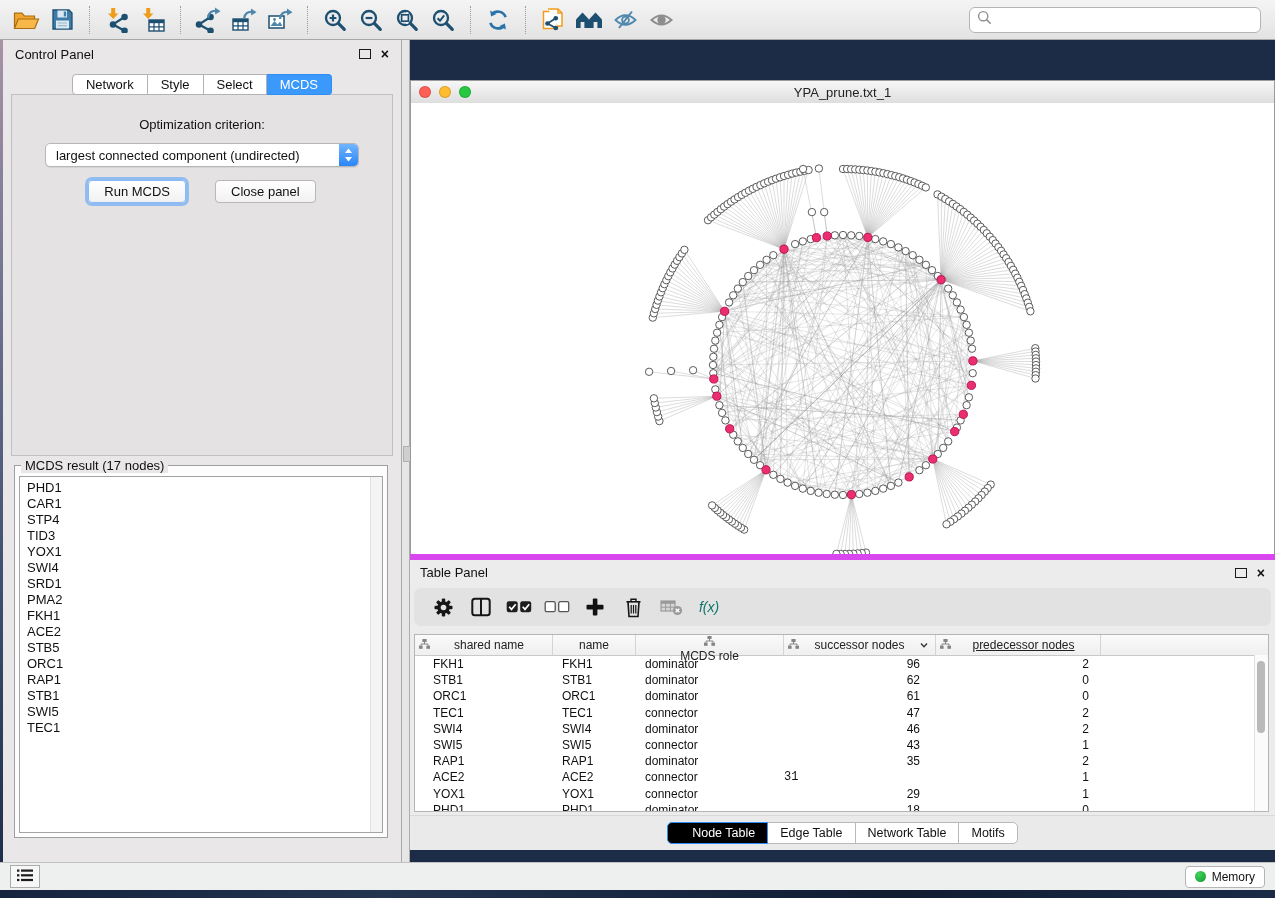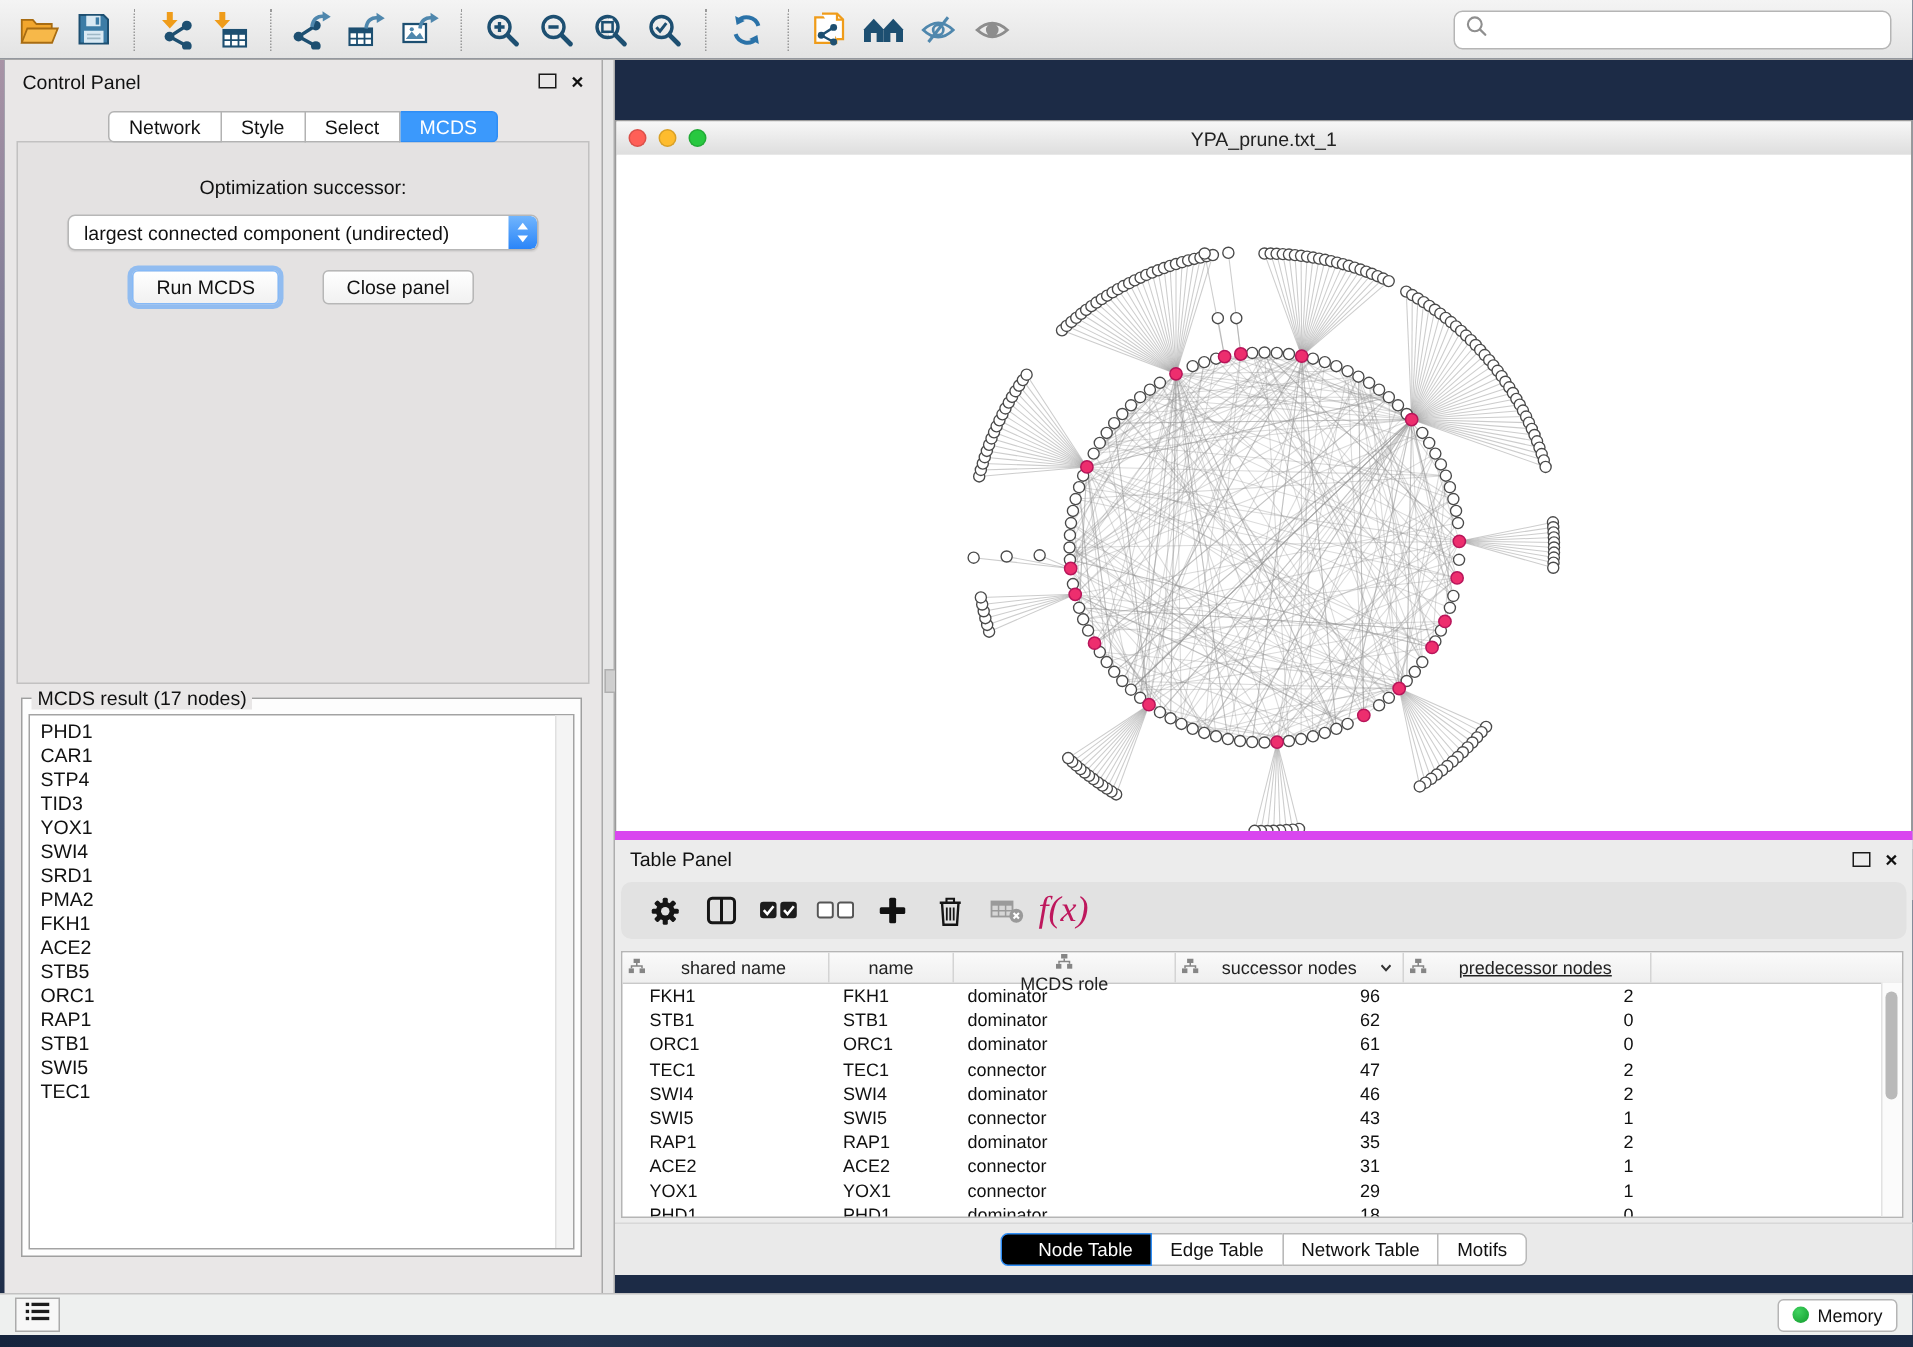--- a/index.html
+++ b/index.html
@@ -70,21 +70,21 @@
   .nw-title{position:absolute;left:0;right:0;text-align:center;font-size:13px;color:#222;}
   .nw-canvas{position:absolute;left:0;top:22px;right:0;bottom:0;background:#fff;}
 
   
   .table-panel{position:absolute;left:410px;top:554px;width:865px;height:296px;box-sizing:border-box;
     background:#ececec;border-top:6px solid #d946ef;}
   .tp-header{height:25px;display:flex;align-items:center;padding:0 10px;font-size:13px;color:#111;}
   .tp-toolbar{margin:3px 4px 0 4px;height:38px;background:#e2e2e2;border-radius:7px;
     display:flex;align-items:center;padding:0 10px;}
   .tp-tool{width:38px;height:32px;display:flex;align-items:center;justify-content:center;}
-  .fx{font-family:Liberation Serif, serif;font-style:italic;font-size:24px;color:#be185d;}
+  .fx{font-family:Liberation Sans, sans-serif;font-style:italic;font-size:14px;color:#0f766e;}
   .table-wrap{position:absolute;left:4px;right:6px;top:74px;bottom:38px;background:#fff;
     border:1px solid #b5b5b5;overflow:hidden;}
   .thead{display:flex;height:20px;background:linear-gradient(#fafafa,#efefef);border-bottom:1px solid #c9c9c9;}
   .th{display:flex;align-items:center;box-sizing:border-box;border-right:1px solid #d4d4d4;
     font-size:12px;color:#222;padding:0 4px;}
   .th .lbl{flex:1;text-align:center;}
   .sort-chev{width:8px;height:8px;margin-right:3px;}
   .tr{display:flex;height:16.2px;align-items:center;}
   .td{box-sizing:border-box;font-size:12px;color:#111;white-space:nowrap;overflow:hidden;}
   .tbl-scroll{position:absolute;right:0;top:20px;bottom:0;width:13px;background:#fbfbfb;border-left:1px solid #e2e2e2;}
@@ -295,21 +295,21 @@
       <span class="winbtn-x">×</span>
     </span>
   </div>
   <div class="cp-tabs" id="cp-tabs">
       <div class="cp-tab">Network</div>
       <div class="cp-tab">Style</div>
       <div class="cp-tab">Select</div>
       <div class="cp-tab active" style="background: rgb(59, 153, 252);">MCDS</div>
     </div>
   <div class="cp-body">
-    <div class="opt-label">Optimization successor:</div>
+    <div class="opt-label">Optimization criterion:</div>
     <div class="dropdown">
       <span class="val">largest connected component (undirected)</span>
       <span class="stepper">
         <svg width="11" height="16" viewBox="0 0 11 16">
             <path d="M5.5 1.5 L9 6 H2 Z" fill="#fff"></path>
             <path d="M5.5 14.5 L9 10 H2 Z" fill="#fff"></path>
           </svg>
       </span>
     </div>
     <div class="cp-buttons">
@@ -1285,21 +1285,21 @@
           <div class="td" style="width: 138px; text-align: left; padding: 0px 0px 0px 18px;">RAP1</div>
           <div class="td" style="width: 83px; text-align: left; padding: 0px 0px 0px 9px;">RAP1</div>
           <div class="td" style="width: 148px; text-align: left; padding: 0px 0px 0px 9px;">dominator</div>
           <div class="td" style="width: 152px; text-align: right; padding: 0px 16px 0px 0px;">35</div>
           <div class="td" style="width: 165px; text-align: right; padding: 0px 12px 0px 0px;">2</div>
         </div>
         <div class="tr">
           <div class="td" style="width: 138px; text-align: left; padding: 0px 0px 0px 18px;">ACE2</div>
           <div class="td" style="width: 83px; text-align: left; padding: 0px 0px 0px 9px;">ACE2</div>
           <div class="td" style="width: 148px; text-align: left; padding: 0px 0px 0px 9px;">connector</div>
-          <div class="td" style="width: 152px; text-align: right; padding: 0px 16px 0px 0px;">31</div>
+          <div class="td" style="width: 152px; padding: 0px 16px 0px 0px; font-family: Liberation Mono, monospace;">31</div>
           <div class="td" style="width: 165px; text-align: right; padding: 0px 12px 0px 0px;">1</div>
         </div>
         <div class="tr">
           <div class="td" style="width: 138px; text-align: left; padding: 0px 0px 0px 18px;">YOX1</div>
           <div class="td" style="width: 83px; text-align: left; padding: 0px 0px 0px 9px;">YOX1</div>
           <div class="td" style="width: 148px; text-align: left; padding: 0px 0px 0px 9px;">connector</div>
           <div class="td" style="width: 152px; text-align: right; padding: 0px 16px 0px 0px;">29</div>
           <div class="td" style="width: 165px; text-align: right; padding: 0px 12px 0px 0px;">1</div>
         </div>
         <div class="tr">

